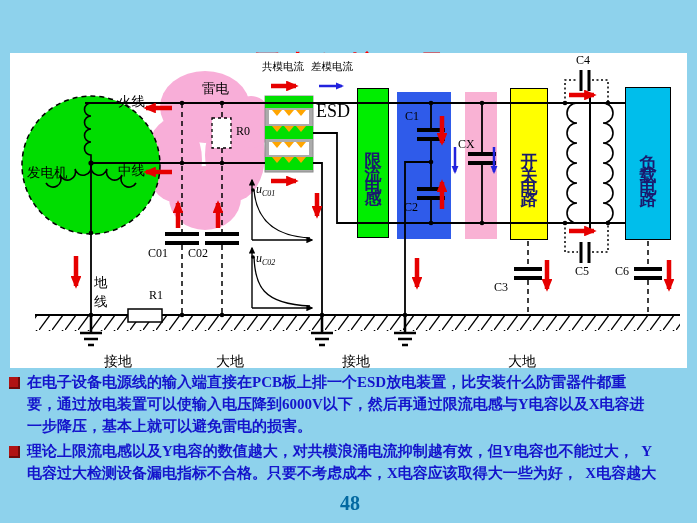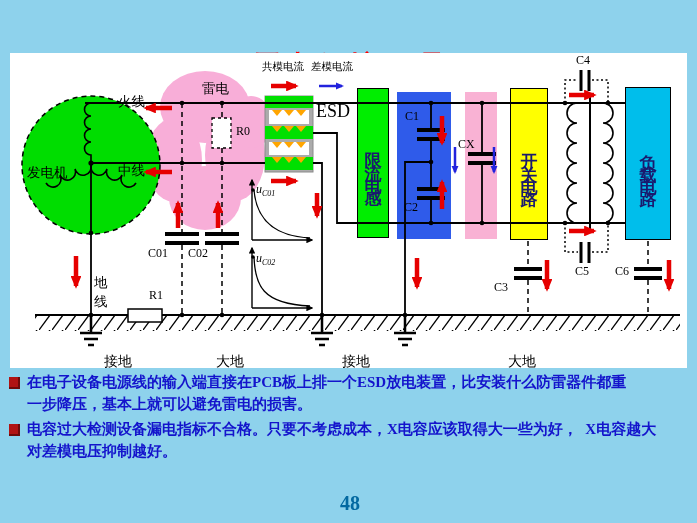--- a/index.html
+++ b/index.html
@@ -263,25 +263,26 @@
   <div class="lbl cn" style="left:206px;top:282px;font-size:14px;">大地</div>
   <div class="lbl cn" style="left:332px;top:282px;font-size:14px;">接地</div>
   <div class="lbl cn" style="left:498px;top:282px;font-size:14px;">大地</div>
 </div>
 
 <div class="bullets">
   <div class="bullet">
     <div class="bullet-marker"></div>
     <div class="bullet-lines">
       <div class="bullet-line">在电子设备电源线的输入端直接在PCB板上排一个ESD放电装置，比安装什么防雷器件都重</div>
+      <div class="bullet-line">要，通过放电装置可以使输入电压降到6000V以下，然后再通过限流电感与Y电容以及X电容进</div>
       <div class="bullet-line">一步降压，基本上就可以避免雷电的损害。</div>
     </div>
   </div>
   <div class="bullet">
     <div class="bullet-marker"></div>
     <div class="bullet-lines">
+      <div class="bullet-line">理论上限流电感以及Y电容的数值越大，对共模浪涌电流抑制越有效，但Y电容也不能过大，  Y</div>
       <div class="bullet-line">电容过大检测设备漏电指标不合格。只要不考虑成本，X电容应该取得大一些为好，  X电容越大</div>
-      <div class="bullet-line">对差模电压抑制越好。</div>
     </div>
   </div>
 </div>
 
 <div class="pagenum">48</div>
 
 </body></html>

